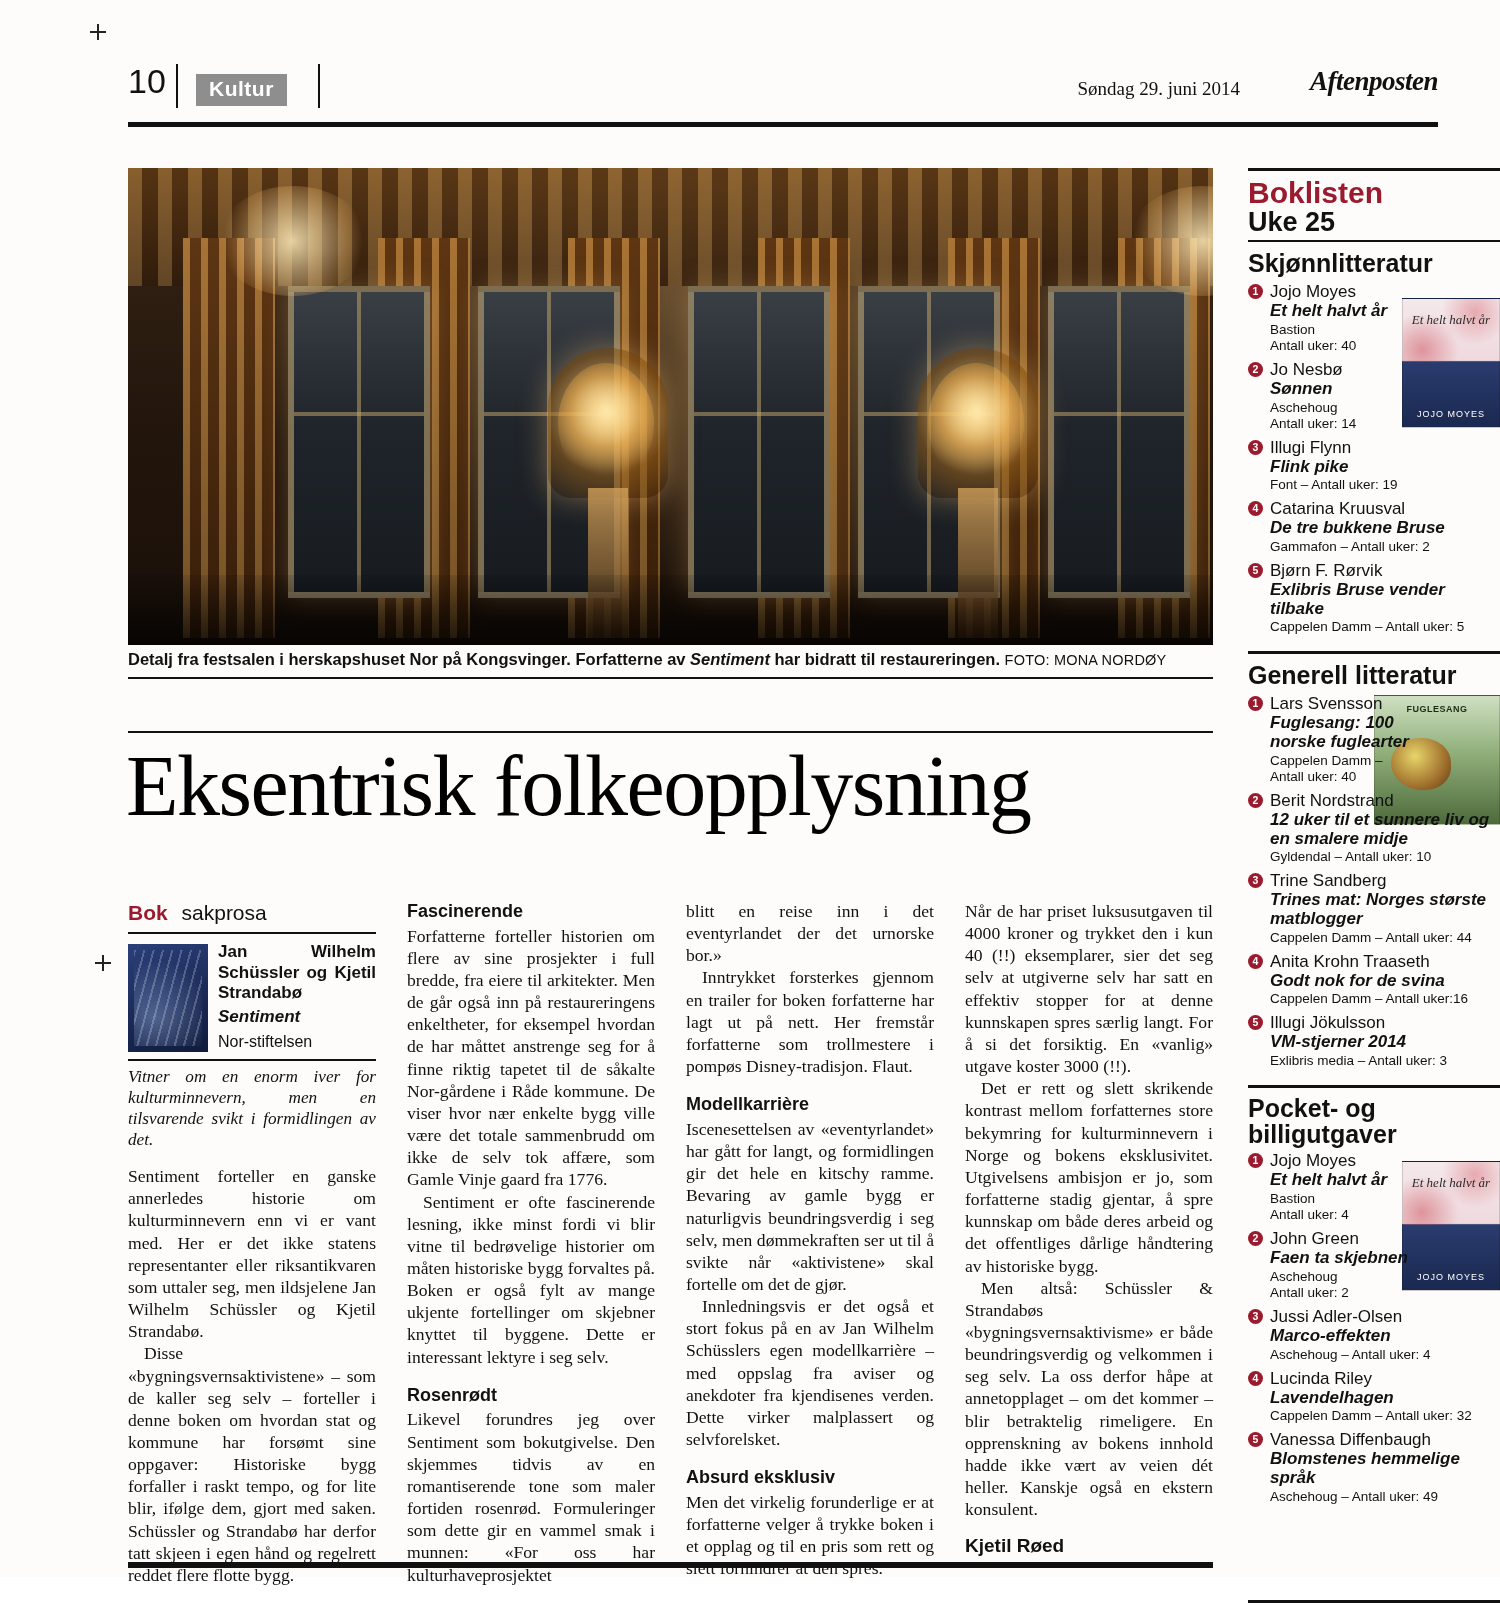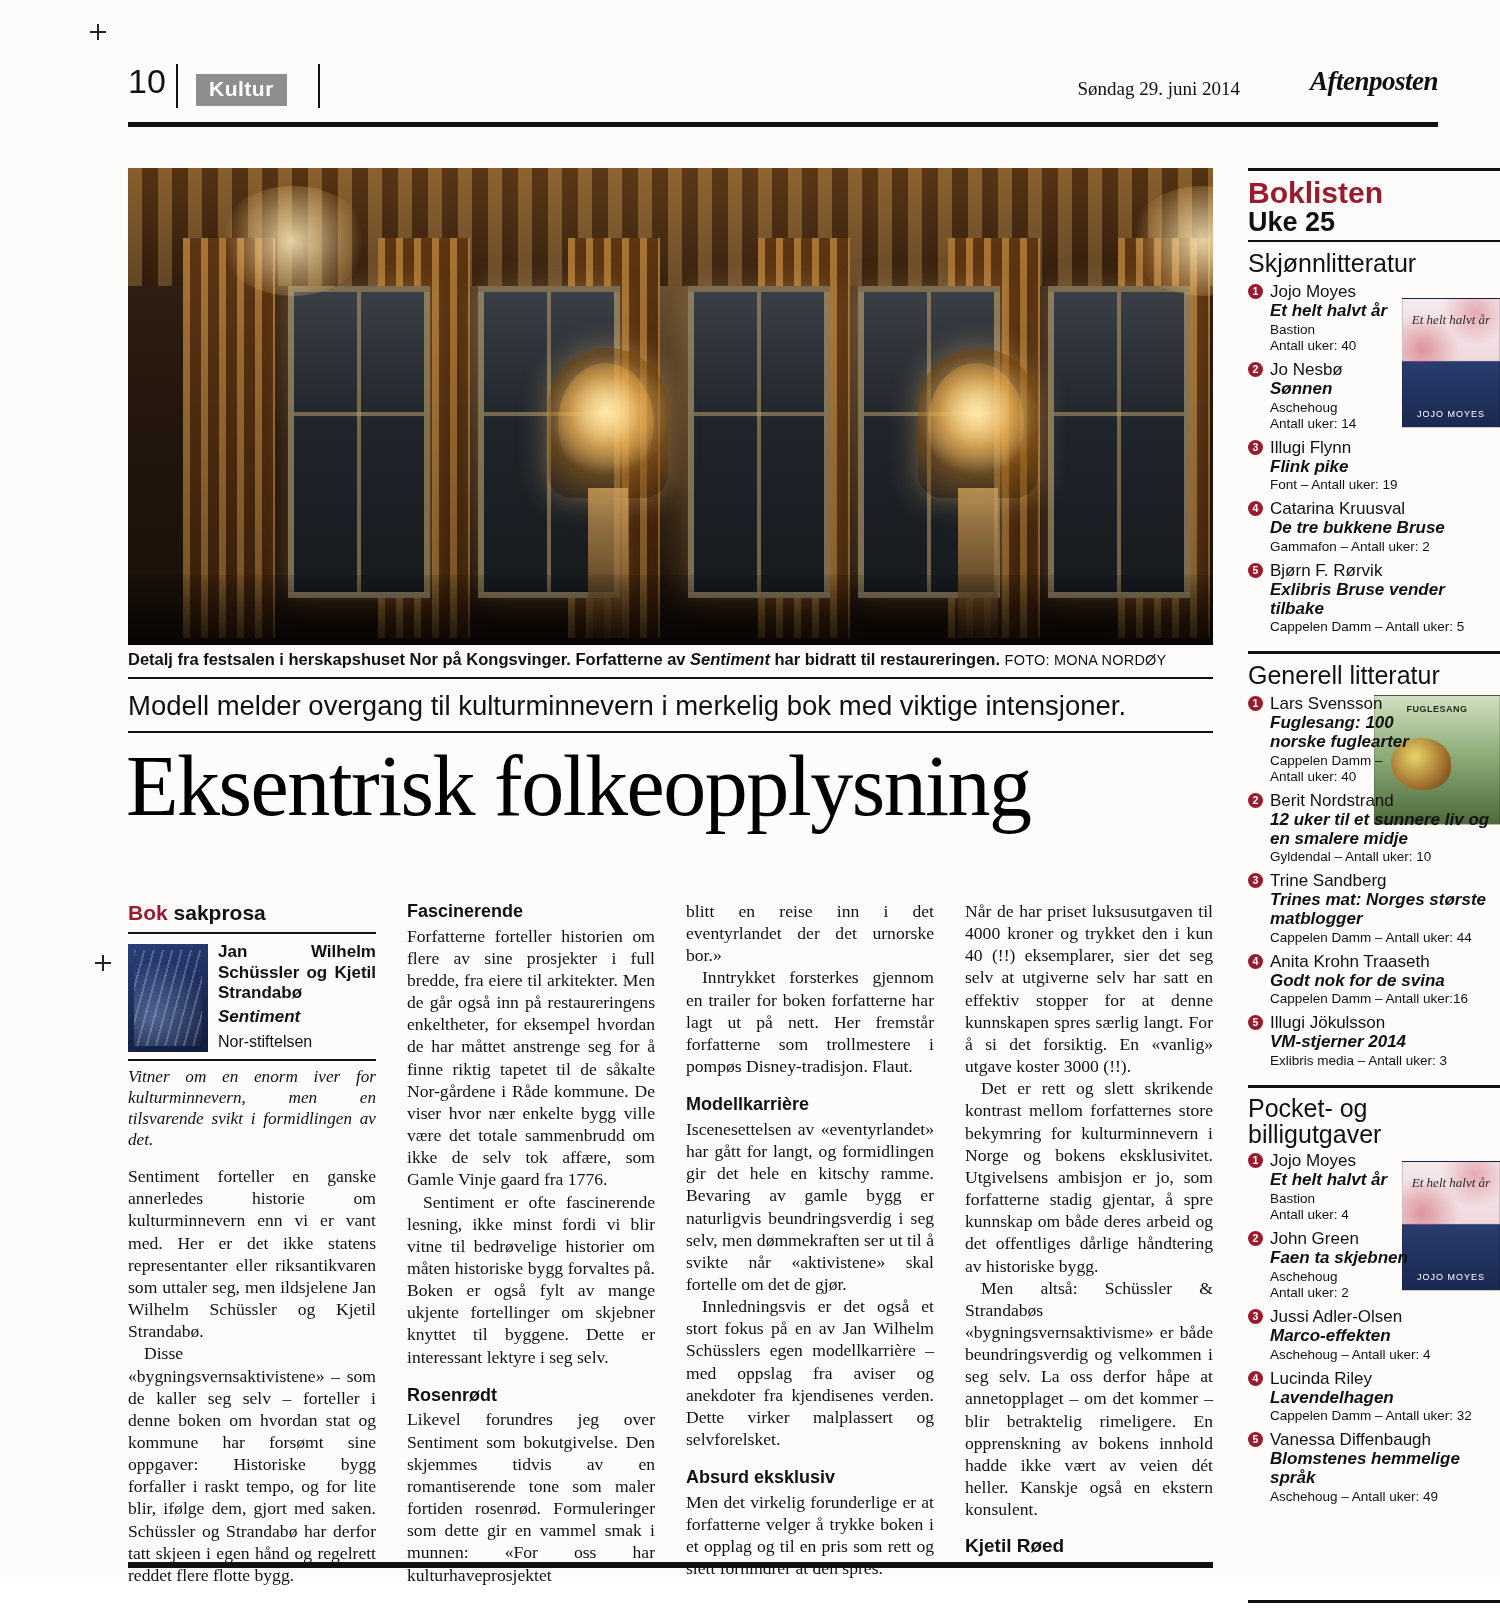--- a/index.html
+++ b/index.html
@@ -240,21 +240,21 @@
     margin-top: 14px;
   }
 
   
   .bok-label {
     font-family: "Liberation Sans", sans-serif;
     font-size: 21px;
     margin-bottom: 6px;
   }
   .bok-label b { color: #9b1b2e; font-weight: bold; }
-  .bok-label span { font-weight: bold; color: #111; }
+  .bok-label span { font-weight: normal; color: #111; margin-left: 8px; }
   .bookcover {
     float: left;
     width: 80px; height: 108px;
     margin: 2px 10px 4px 0;
     background: linear-gradient(160deg, #2a3f7a 0%, #1b2a57 55%, #101b3c 100%);
     position: relative;
     overflow: hidden;
   }
   .bookcover:after {
     content: "";
@@ -299,21 +299,21 @@
   }
   .uke {
     font-weight: bold;
     font-size: 27px;
     line-height: 1.05;
     color: #111;
     margin-bottom: 4px;
   }
   .rail-h {
     font-size: 25px;
-    font-weight: 400;
+    font-weight: 700;
     color: #111;
     margin: 6px 0 4px 0;
   }
   .rail-h.two-line { line-height: 1.05; }
   .entry {
     position: relative;
     padding-left: 22px;
     margin-bottom: 7px;
     min-height: 18px;
   }
@@ -443,21 +443,20 @@
   </div>
 
   <div class="caption">
     <b>Detalj fra festsalen i herskapshuset Nor på Kongsvinger. Forfatterne av</b>
     <i><b>Sentiment</b></i>
     <b>har bidratt til restaureringen.</b>
     <span class="credit">FOTO: MONA NORDØY</span>
   </div>
 
   <div class="rule-thin" style="left:128px; top:677px; width:1085px;"></div>
-  <div class="kicker">Modell melder overgang til kulturminnevern i merkelig bok med viktige intensjoner.</div>
   <div class="rule-thin" style="left:128px; top:731px; width:1085px;"></div>
 
   <div class="headline">Eksentrisk folkeopplysning</div>
 
   <div class="cols">
 
     <div class="col" style="left:0;">
       <div class="bok-label">
         <b>Bok</b><span> sakprosa</span>
       </div>

